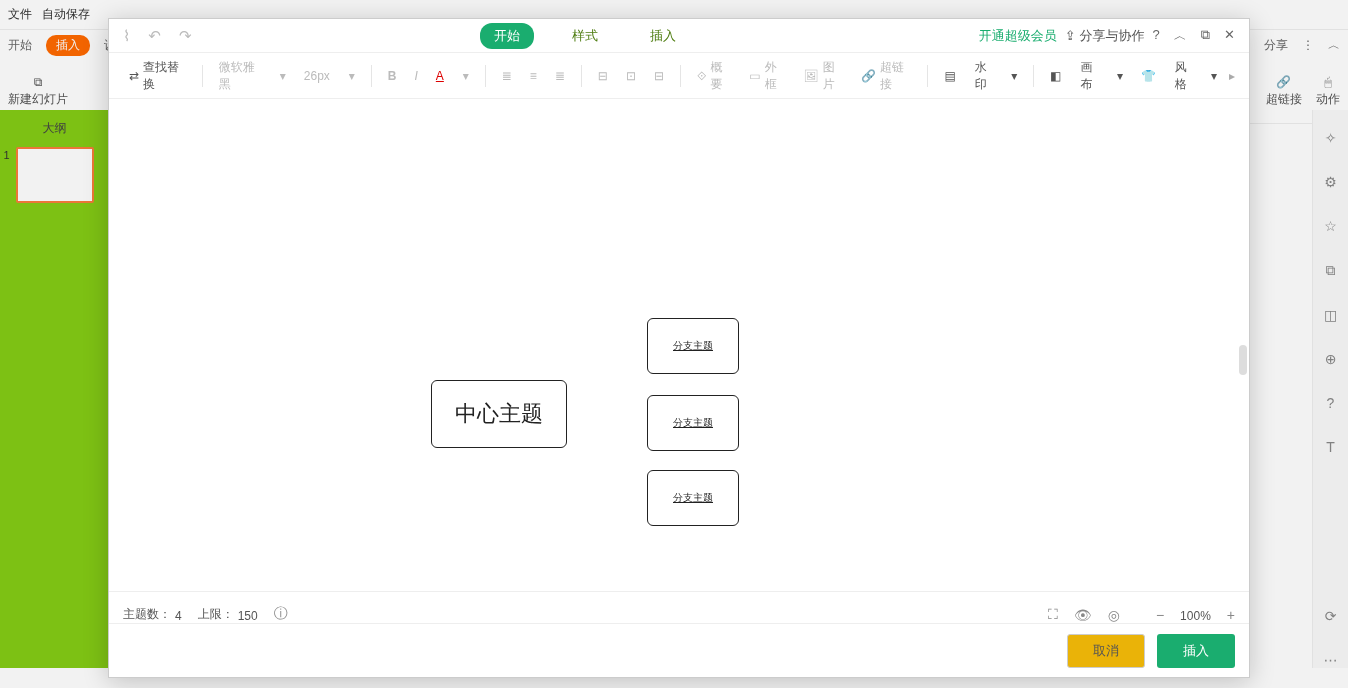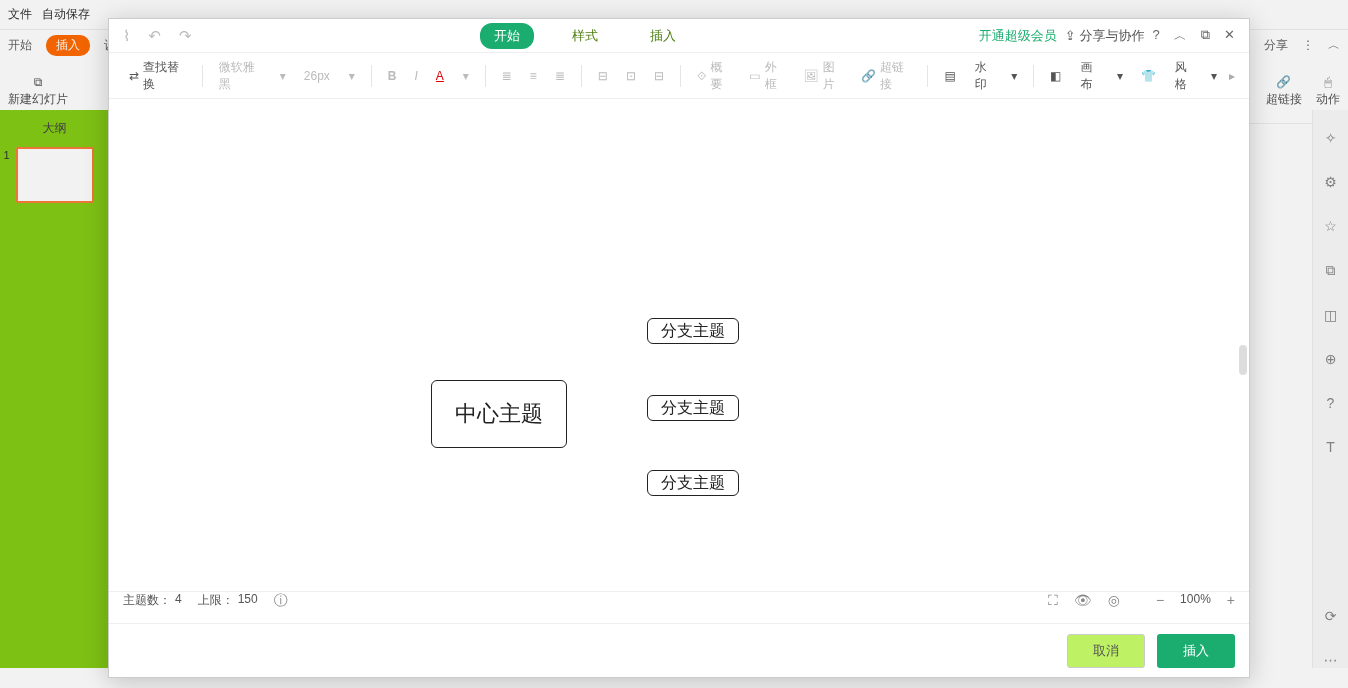--- a/index.html
+++ b/index.html
@@ -40,33 +40,33 @@
 .m-toolbar .btn { display: flex; align-items: center; gap: 4px; padding: 4px 6px; cursor: pointer; }
 .m-toolbar .dim { color: #bbb; }
 .m-toolbar .sep { width: 1px; height: 22px; background: #e5e5e5; margin: 0 4px; }
 .m-toolbar .ddl { display: flex; align-items: center; gap: 19px; justify-content: center; }
 .m-toolbar .more { margin-left: auto; color: #aaa; }
 
 .m-canvas { flex: 1; position: relative; background: #fff; overflow: hidden; }
 
 
 .center-node { position: absolute; left: 322px; top: 281px; width: 136px; height: 68px; border: 1.5px solid #222; border-radius: 6px; display: flex; align-items: center; justify-content: center; font-size: 22px; color: #222; background: #fff; }
-.branch { position: absolute; width: 92px; height: 26px; border: 1.5px solid #222; border-radius: 6px; display: flex; align-items: center; justify-content: center; font-size: 16px; color: #222; background: #fff; }
+.branch { position: absolute; width: 92px; height: 56px; border: 1.5px solid #222; border-radius: 6px; display: flex; align-items: center; justify-content: center; font-size: 10px; color: #222; background: #fff; text-decoration: underline; }
 .b1 { left: 538px; top: 219px; }
 .b2 { left: 538px; top: 296px; }
 .b3 { left: 538px; top: 371px; }
 
 svg.connectors { position: absolute; inset: 0; pointer-events: none; }
 
-.m-status { height: 32px; display: flex; align-items: flex-start; padding: 0 14px; border-top: 1px solid #eee; font-size: 12px; color: #555; gap: 16px; }
+.m-status { height: 32px; display: flex; align-items: flex-end; padding: 0 14px; border-top: 1px solid #eee; font-size: 12px; color: #555; gap: 16px; }
 .m-status .spacer { flex: 1; }
 .m-status .zicon { color: #888; font-size: 14px; }
 
 .m-footer { height: 54px; display: flex; align-items: center; justify-content: flex-end; padding: 0 14px; border-top: 1px solid #eee; gap: 12px; }
-.m-footer .btn-cancel { width: 78px; height: 34px; border: 1px solid #ccc; background: #bef264; color: #555; border-radius: 3px; font-size: 13px; cursor: pointer; }
+.m-footer .btn-cancel { width: 78px; height: 34px; border: 1px solid #ccc; background: #eab308; color: #555; border-radius: 3px; font-size: 13px; cursor: pointer; }
 .m-footer .btn-primary { width: 78px; height: 34px; border: none; background: #1aad6f; color: #fff; border-radius: 3px; font-size: 13px; cursor: pointer; }
 
 .scroll-indicator { position: absolute; right: 2px; top: 50%; width: 8px; height: 30px; background: #ddd; border-radius: 4px; }
 </style>
 </head>
 <body>
 
 <div class="bg-app">
   <div class="bg-titlebar">
     <span>文件</span>

